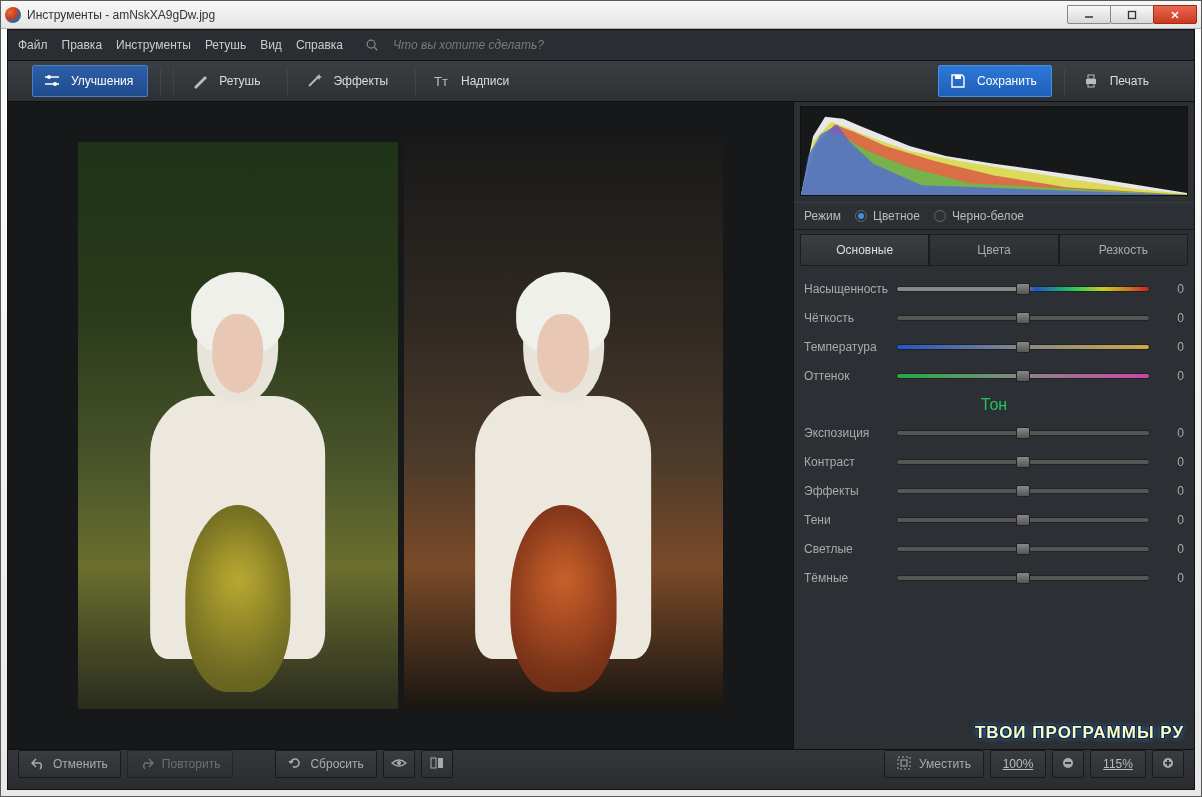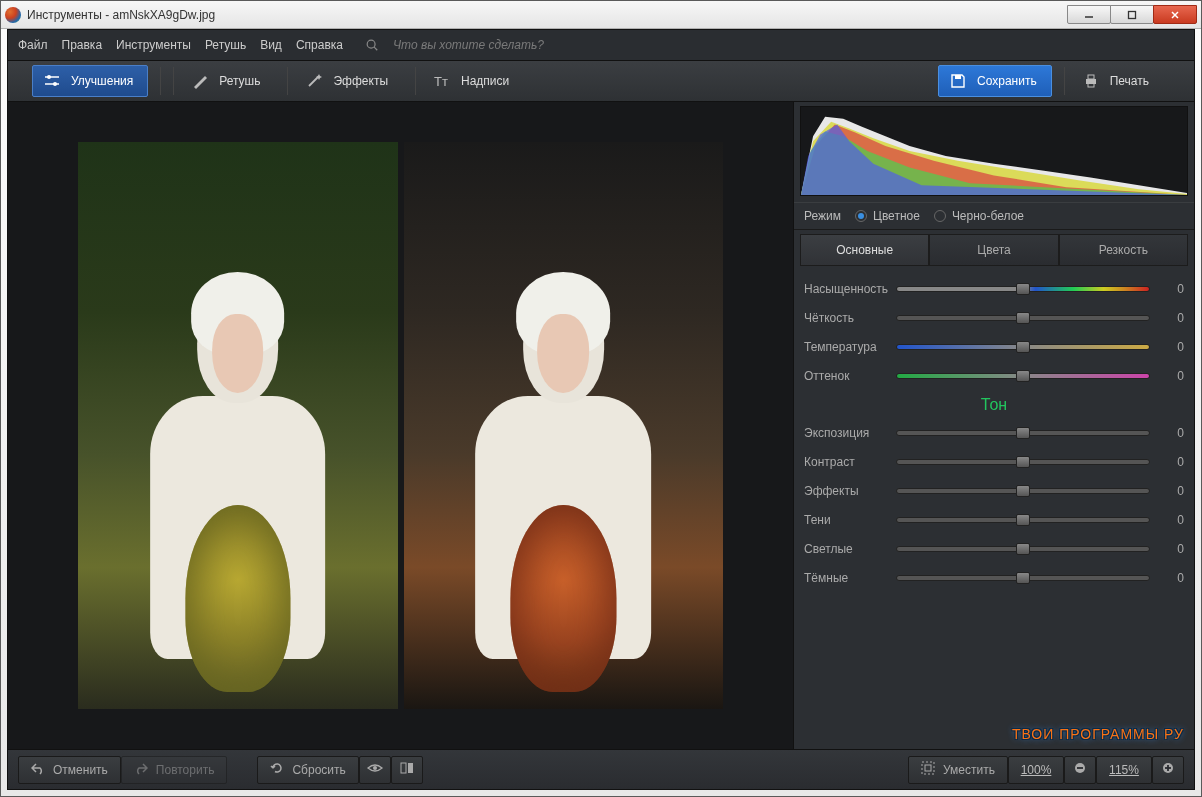--- a/index.html
+++ b/index.html
@@ -69,23 +69,23 @@
 .sliderrow .thumb { position:absolute; left:50%; top:50%; transform:translate(-50%,-50%); width:14px; height:12px; background:linear-gradient(#888,#555); border:1px solid #222; border-radius:2px;}
 .sliderrow .val { width:34px; text-align:right; padding-left:6px; }
 
 .track.sat { background:linear-gradient(90deg,#888 0%, #888 50%, #2255cc 55%, #22cc55 70%, #cccc22 82%, #cc8822 90%, #cc2222 100%);}
 .track.temp { background:linear-gradient(90deg,#2255cc 0%, #888 50%, #ccaa44 100%);}
 .track.tint { background:linear-gradient(90deg,#22aa44 0%, #888 50%, #cc44aa 100%);}
 
 .tone-head { text-align:center; color:#22c55e; font-size:16px; padding:6px 0 4px 0;}
 
 .watermark { text-align:right; padding: 4px 10px 6px 0; }
-.watermark span { font-weight:normal; font-size:14px; letter-spacing:1px; color:#f97316; text-shadow: -1px -1px 0 #0a2a48, 1px -1px 0 #0a2a48, -1px 1px 0 #0a2a48, 1px 1px 0 #0a2a48, 0 0 6px #3a8fe8;}
-
-.bottombar { height:40px; background: linear-gradient(#33363a,#2a2c30); border-top:1px solid #111; display:flex; align-items:center; padding:0 10px; color:#bbb; font-size:12px;}
+.watermark span { font-weight:bold; font-size:17px; letter-spacing:1px; color:#fef9c3; text-shadow: -1px -1px 0 #0a2a48, 1px -1px 0 #0a2a48, -1px 1px 0 #0a2a48, 1px 1px 0 #0a2a48, 0 0 6px #3a8fe8;}
+
+.bottombar { height:40px; background: linear-gradient(#33363a,#2a2c30); border-top:1px solid #111; display:flex; padding:0 10px; gap:6px; color:#bbb; font-size:12px;}
 .bbtn { height:28px; padding:0 12px; display:flex; align-items:center; gap:8px; background:linear-gradient(#3a3d40,#2e3033); border:1px solid #1a1a1a; border-radius:2px; color:#aaa;}
 .bbtn.icon-only { width:32px; padding:0; justify-content:center;}
 .zoom-text { padding: 0 8px; background:linear-gradient(#3a3d40,#2e3033); border:1px solid #1a1a1a; height:28px; display:flex; align-items:center; border-radius:2px; min-width:56px; justify-content:center;text-decoration:underline;}
 </style>
 </head>
 <body>
 
 <div class="window">
 
   <div class="titlebar">

